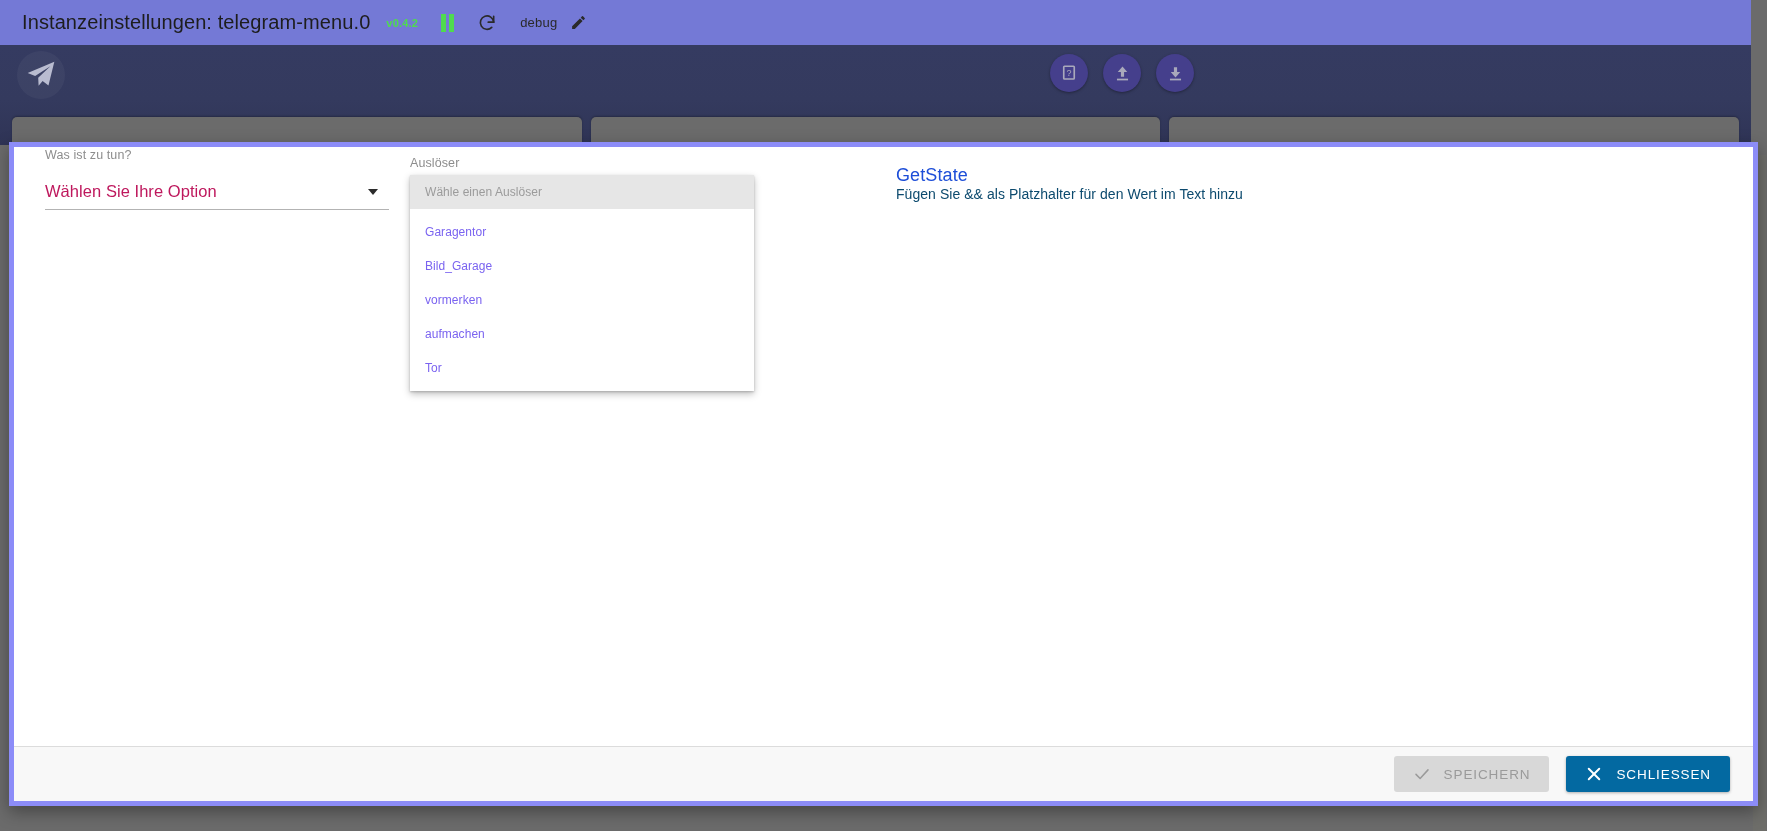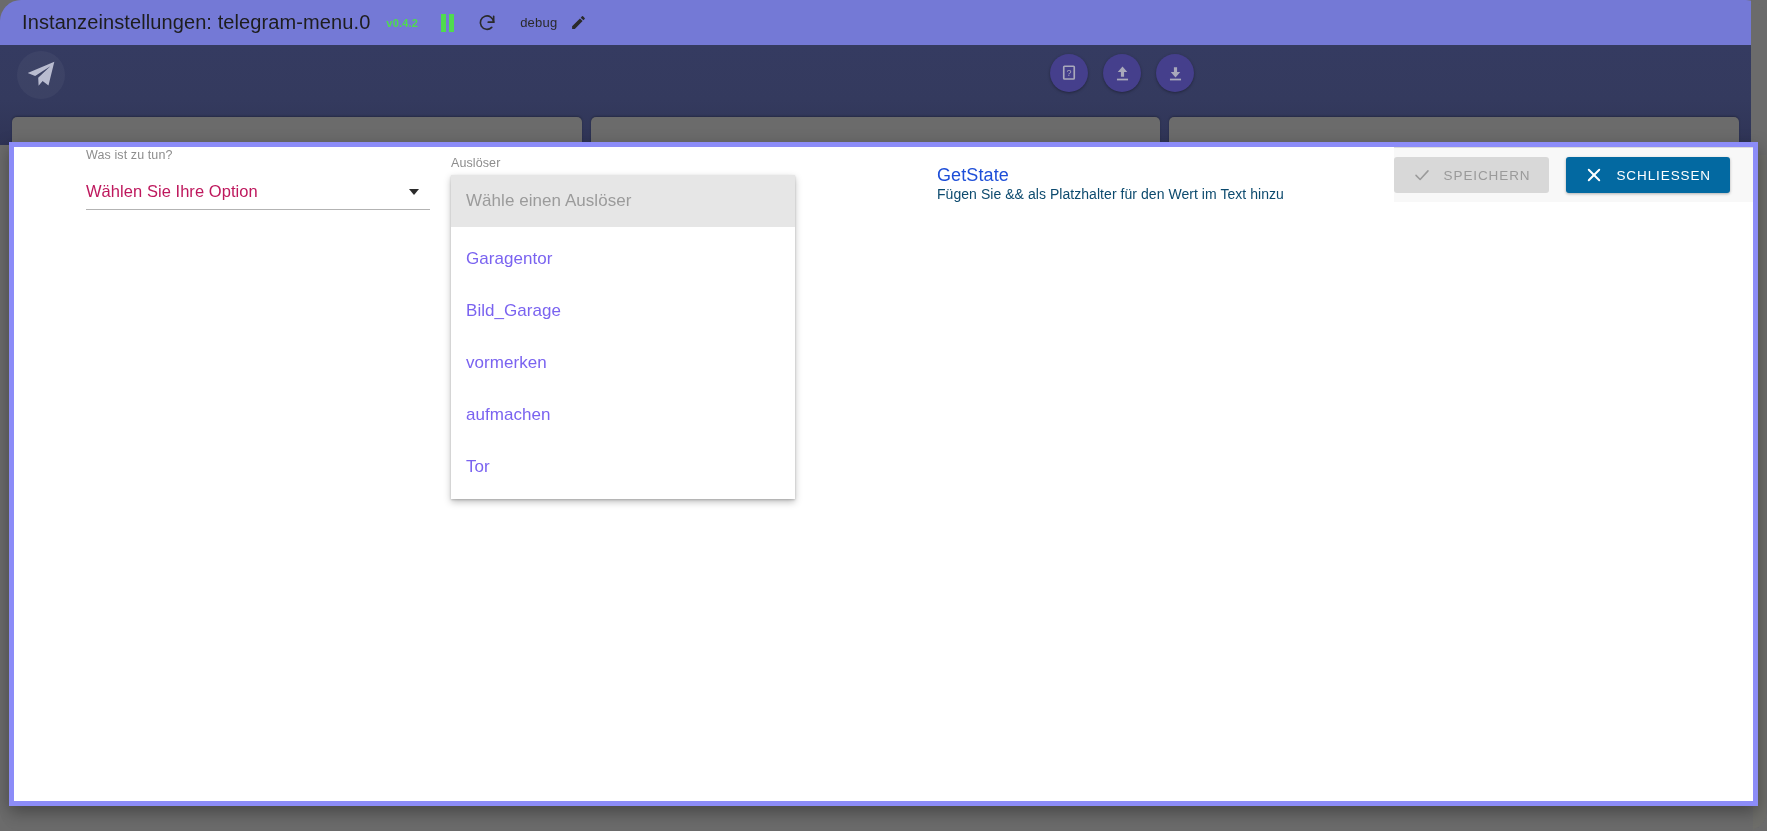--- a/index.html
+++ b/index.html
@@ -8,21 +8,20 @@
     height: 831px;
     overflow: hidden;
     font-family: "Liberation Sans", sans-serif;
     background: #6b6b6b;
   }
   #app {
     position: relative;
     width: 1767px;
     height: 831px;
     overflow: hidden;
-    border-radius: 21px;
   }
 
   
   .bg-layer {
     position: absolute;
     inset: 0;
     background: #6b6b6b;
   }
   .topbar {
     position: absolute;
@@ -150,22 +149,21 @@
   .dialog {
     position: absolute;
     left: 9px;
     top: 142px;
     width: 1749px;
     height: 664px;
     background: #ffffff;
     border: 5px solid #8c8cf8;
     box-shadow: 0 6px 16px rgba(0,0,0,0.35);
     display: flex;
-    flex-direction: row;
-    padding-left: 41px;
+    flex-direction: column;
   }
   .dialog-body {
     position: relative;
     flex: 1;
     background: #ffffff;
     overflow: visible;
   }
 
   .col-left {
     position: absolute;
@@ -217,25 +215,25 @@
   .dropdown {
     position: absolute;
     left: 0;
     top: 20px;
     width: 344px;
     background: #ffffff;
     box-shadow: 0 3px 7px rgba(0,0,0,0.26), 0 1px 2px rgba(0,0,0,0.18);
     padding-bottom: 0px;
   }
   .dd-item {
-    height: 52px;
+    height: 34px;
     display: flex;
     align-items: center;
     padding-left: 15px;
-    font-size: 17px;
+    font-size: 12px;
     color: #7a63f0;
     cursor: pointer;
     letter-spacing: 0.05px;
   }
   .dd-item.placeholder {
     background: #e6e6e6;
     color: #9b9b9b;
   }
   .dd-spacer { height: 6px; }
 

